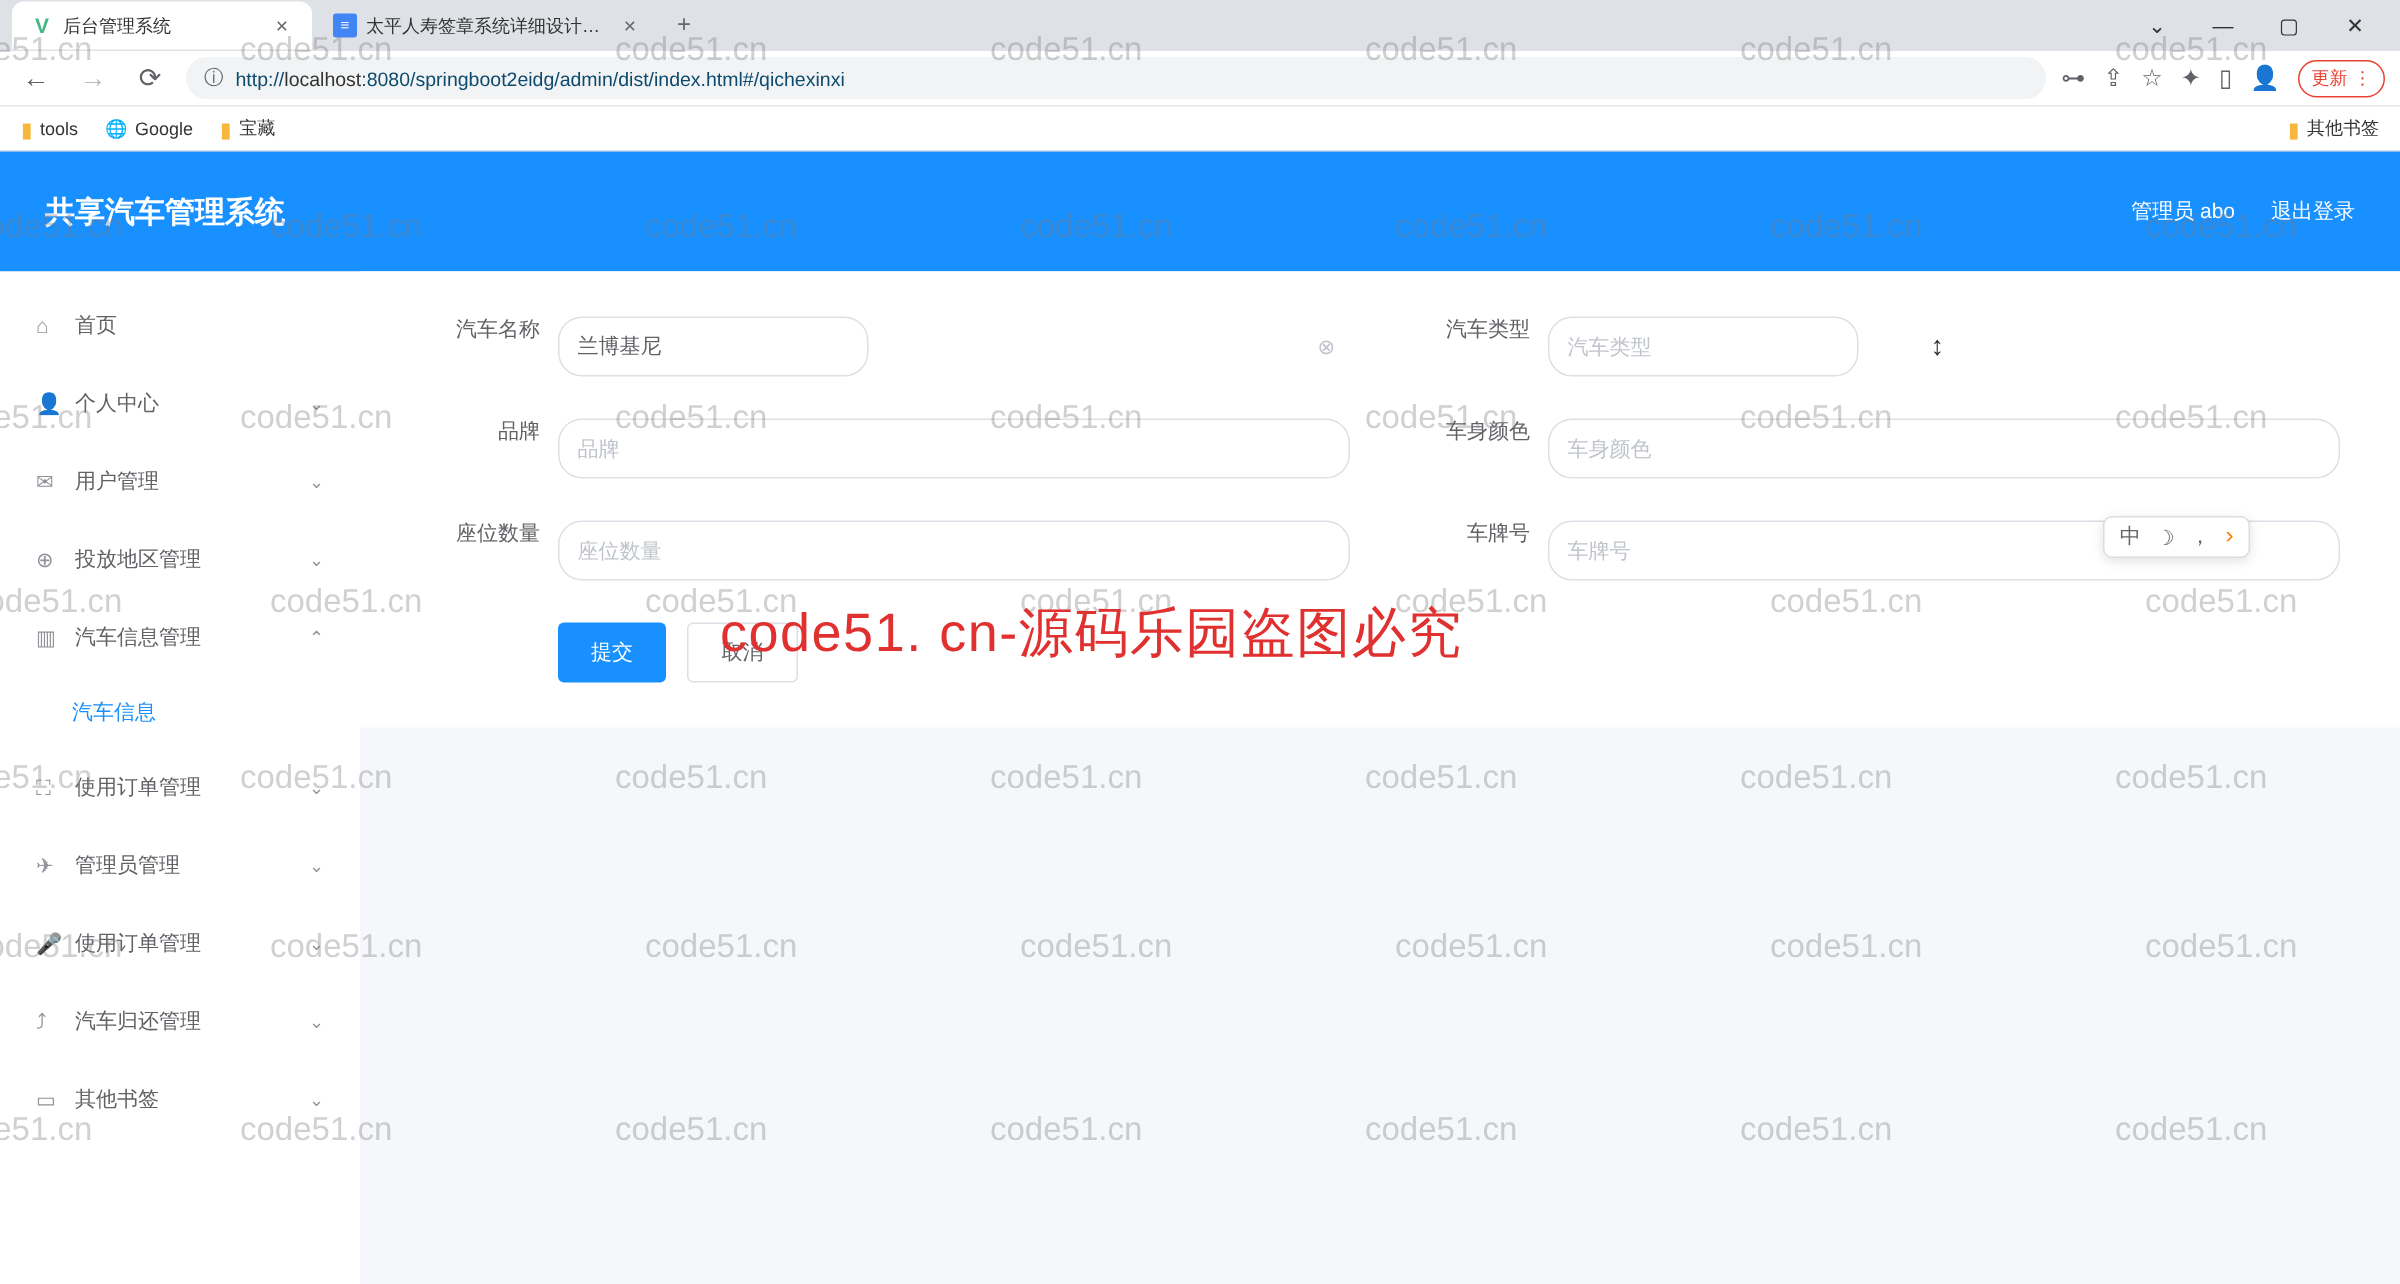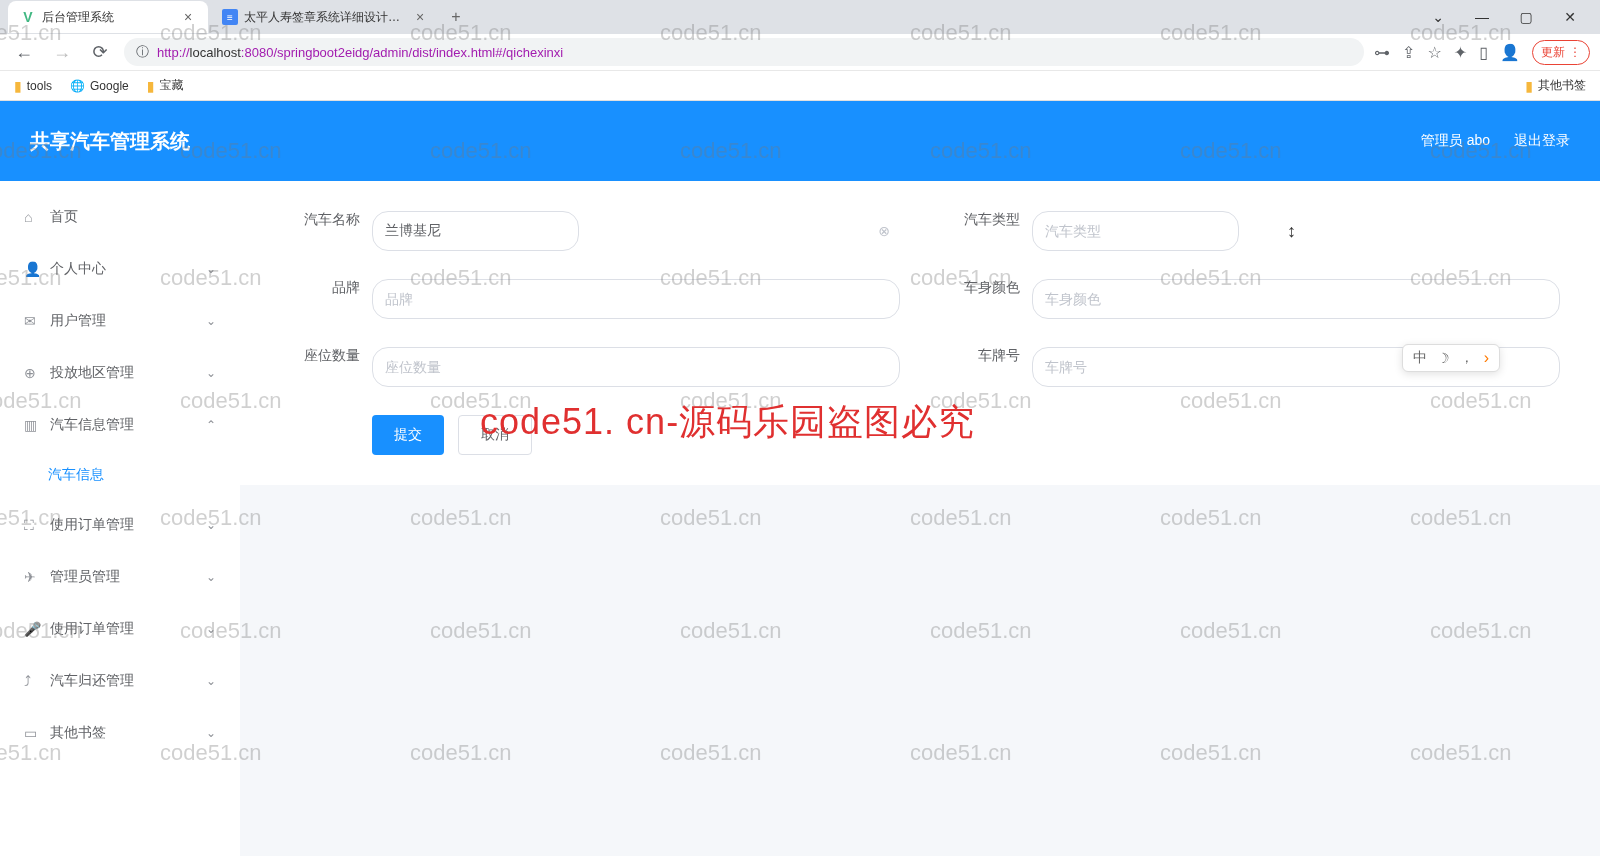--- a/index.html
+++ b/index.html
@@ -17,21 +17,21 @@
 .tab-close { color: #666; font-size: 14px; cursor: pointer; width: 16px; text-align: center; }
 .tab-add { width: 28px; height: 28px; display: flex; align-items: center; justify-content: center; color: #666; font-size: 16px; cursor: pointer; }
 .window-controls { margin-left: auto; display: flex; gap: 8px; padding-right: 12px; }
 .win-btn { width: 36px; height: 28px; display: flex; align-items: center; justify-content: center; color: #333; font-size: 14px; }
 
 .addr-bar { display: flex; align-items: center; height: 36px; padding: 0 10px; gap: 10px; }
 .nav-btn { color: #5f6368; font-size: 18px; width: 28px; text-align: center; cursor: pointer; }
 .nav-btn.disabled { color: #bbb; }
 .url-box { flex: 1; display: flex; align-items: center; height: 28px; background: #f1f3f4; border-radius: 14px; padding: 0 12px; font-size: 13px; color: #5f6368; gap: 8px; }
 .url-text { color: #333; }
-.url-dim { color: #a21caf; }
+.url-dim { color: #0c4a6e; }
 .toolbar-right { display: flex; align-items: center; gap: 12px; color: #5f6368; }
 .toolbar-icon { font-size: 16px; cursor: pointer; }
 .update-btn { border: 1px solid #ea4335; color: #ea4335; border-radius: 14px; padding: 3px 8px; font-size: 12px; display: flex; align-items: center; gap: 4px; }
 
 .bookmarks-bar { display: flex; align-items: center; height: 30px; padding: 0 14px; gap: 18px; font-size: 12px; color: #333; border-top: 1px solid #e8e8e8; }
 .bookmark { display: flex; align-items: center; gap: 5px; cursor: pointer; }
 .folder-icon { color: #f6b73c; font-size: 14px; }
 .globe-icon { color: #5f6368; }
 .bookmarks-right { margin-left: auto; }
 

